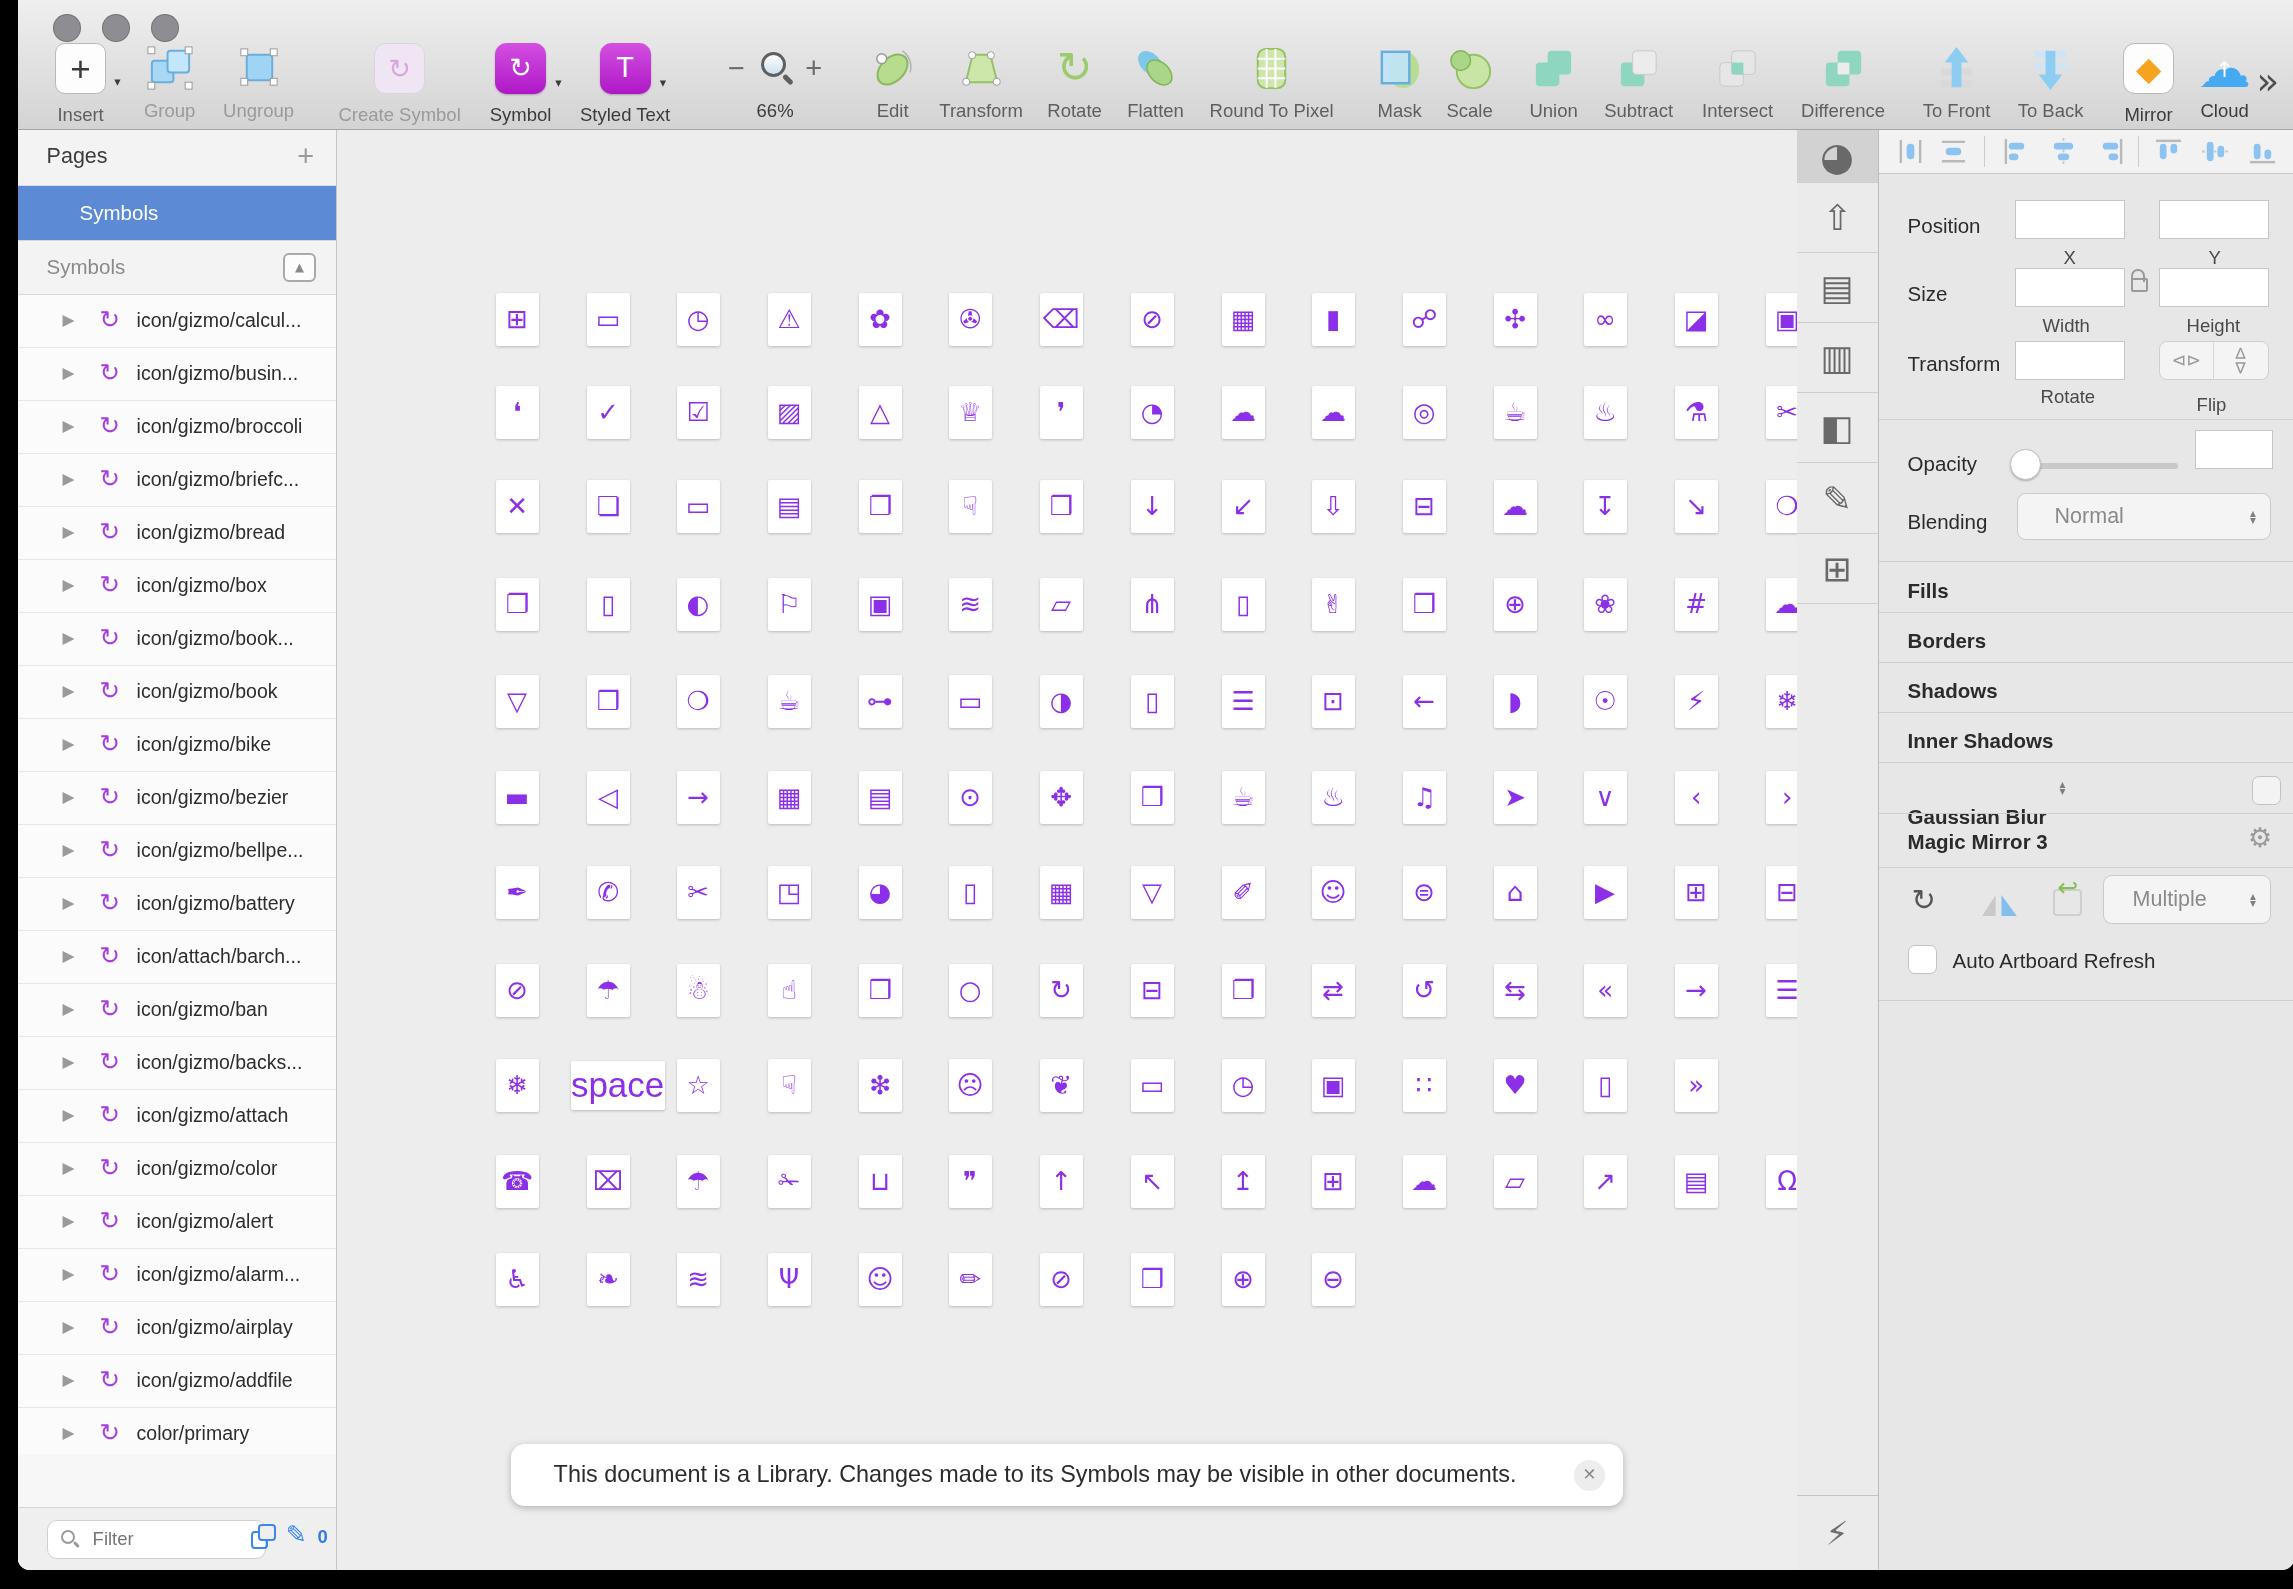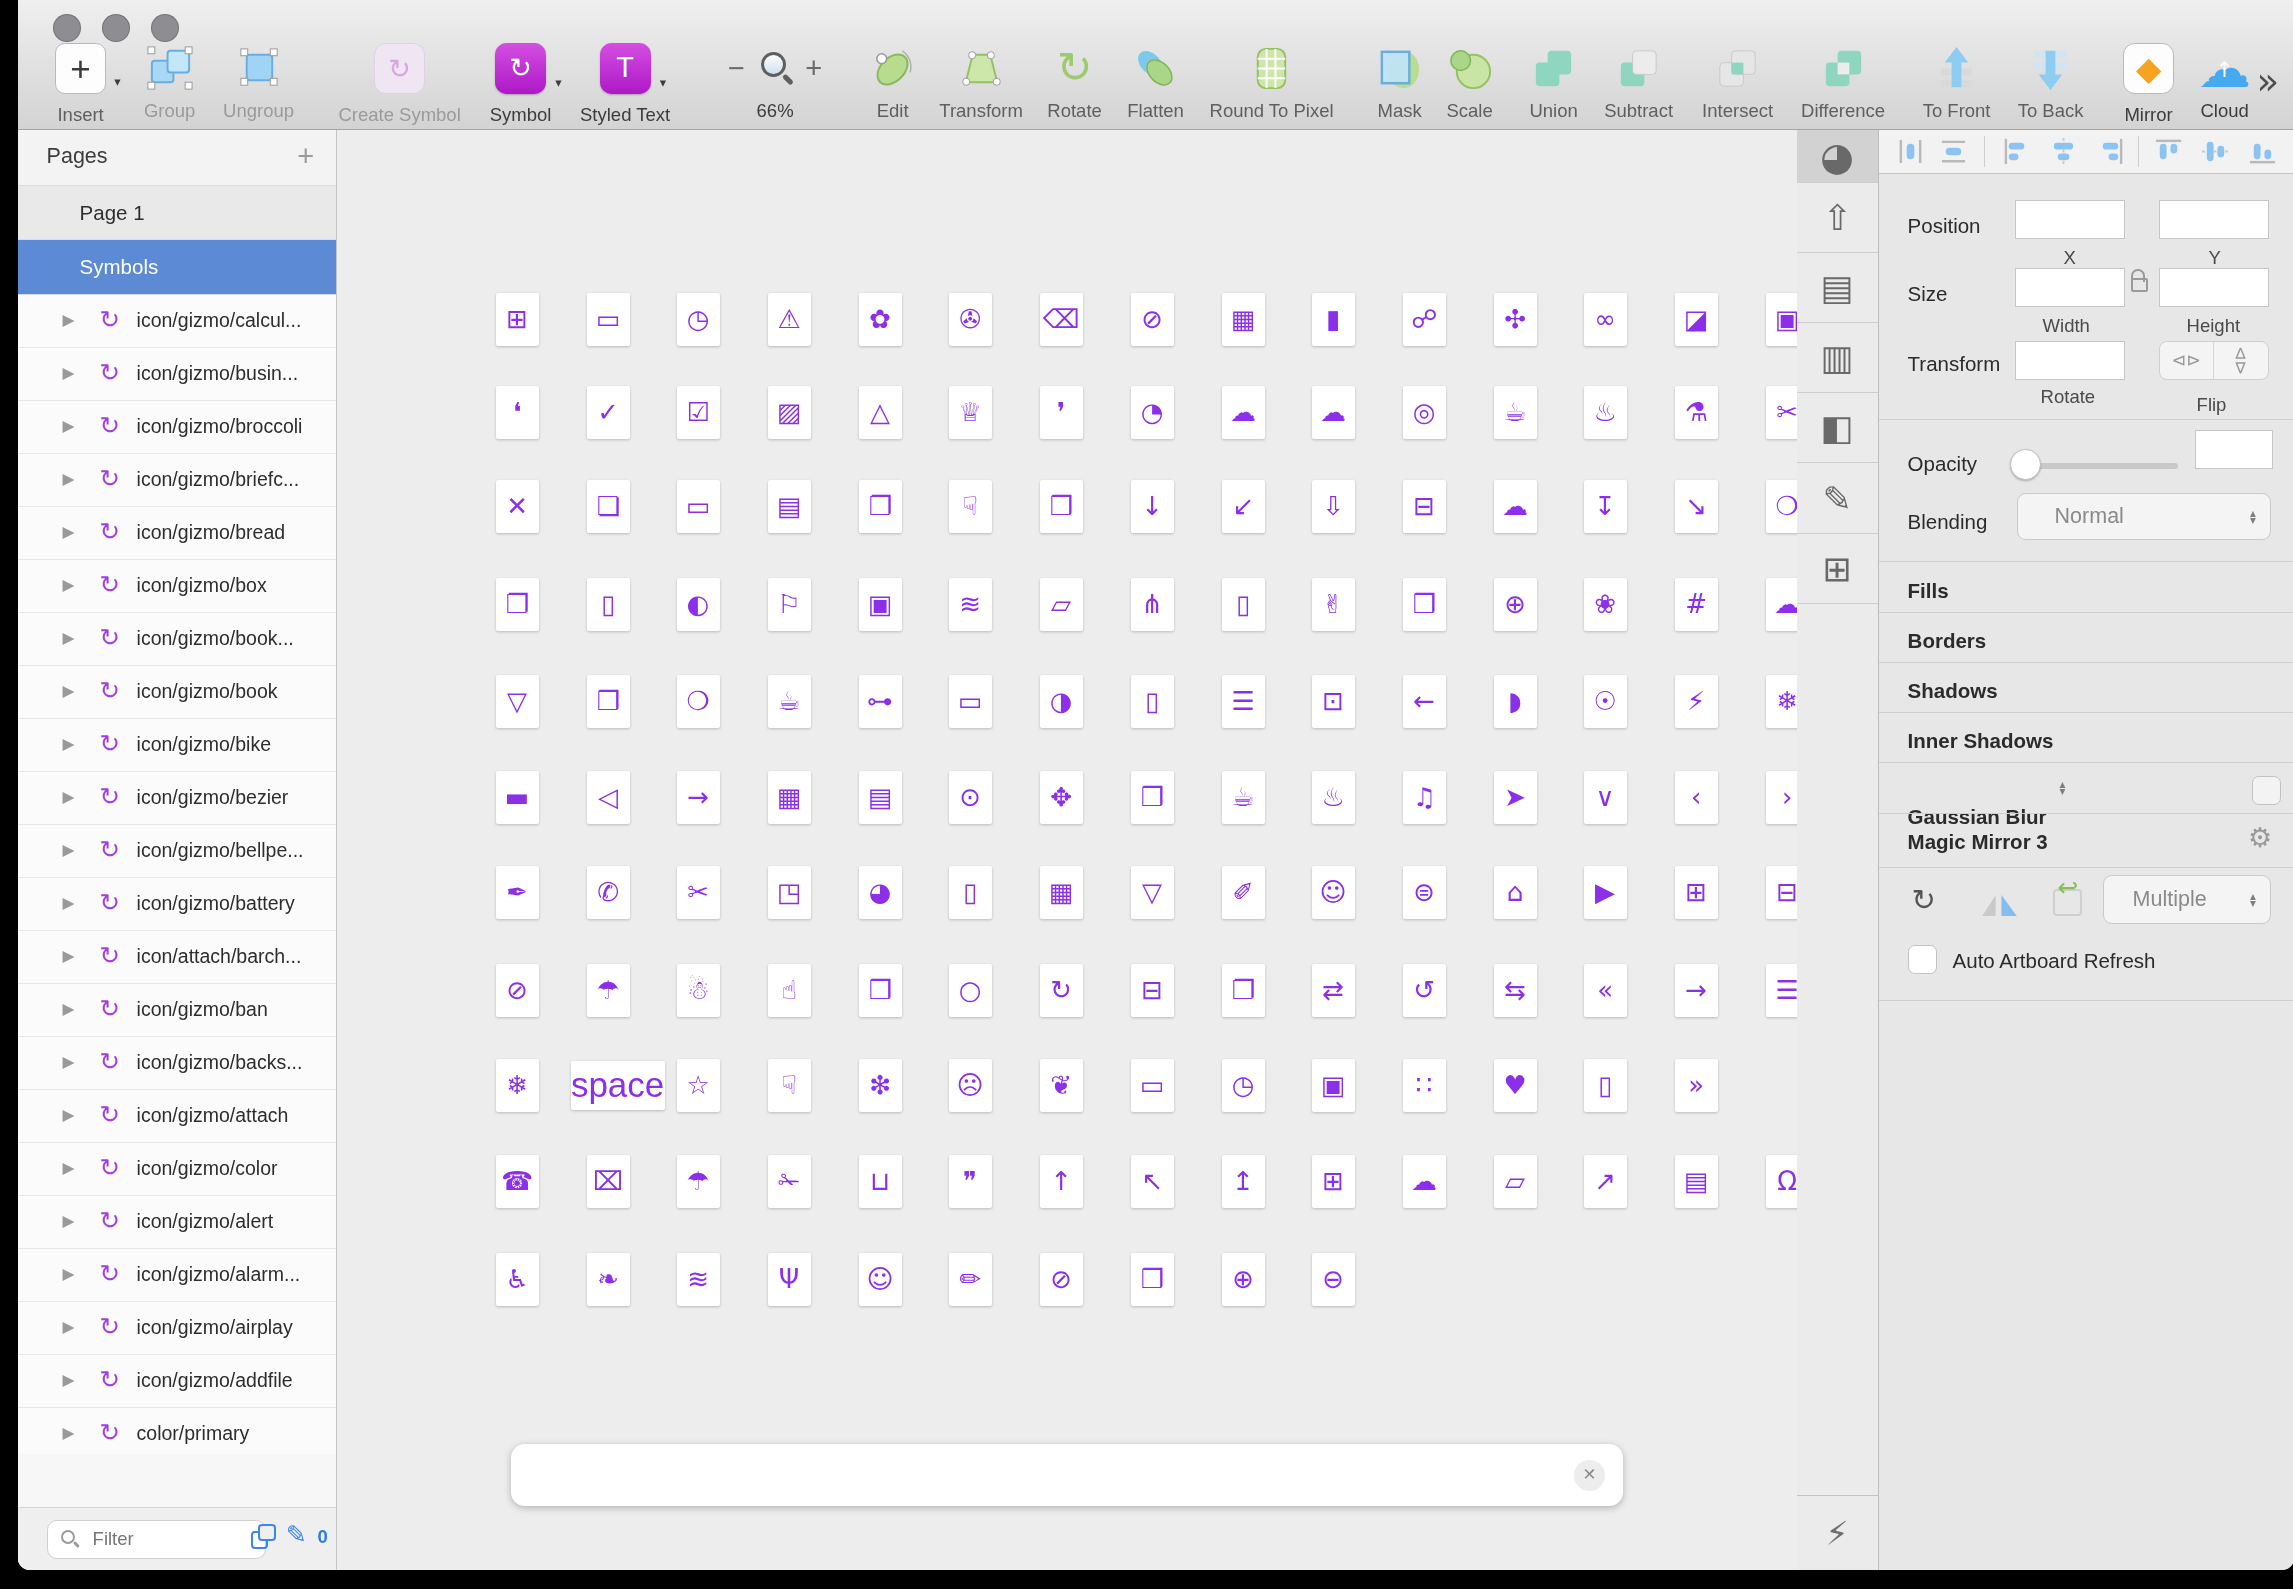--- a/index.html
+++ b/index.html
@@ -284,21 +284,20 @@
       <span class="lbl" style="color:#3c3c3c">Cloud</span>
     </div>
     <span class="overflow-chevrons glyph" style="left:2239px">»</span>
   </div>
 
   <div id="sidebar">
     <div class="sb-head">
       <span class="t">Pages</span>
       <span class="plus">+</span>
     </div>
-    <div class="page-row">Page 1</div>
     <div class="page-row sel">Symbols</div>
     <div id="symbols-head">
       <span class="t">Symbols</span>
       <span class="ab glyph">▲</span>
     </div>
     <div id="symbol-list">
         <div class="sym-row">
           <span class="car glyph">▶</span>
           <span class="sync glyph">↻</span>
           <span class="lab">icon/gizmo/calcul...</span>
@@ -580,20 +579,21 @@
         <div class="icon-card" style="left: 340px; top: 1123px;"><span class="glyph">≋</span></div>
         <div class="icon-card" style="left: 431px; top: 1123px;"><span class="glyph">Ψ</span></div>
         <div class="icon-card" style="left: 522px; top: 1123px;"><span class="glyph">☺</span></div>
         <div class="icon-card" style="left: 612px; top: 1123px;"><span class="glyph">✏</span></div>
         <div class="icon-card" style="left: 703px; top: 1123px;"><span class="glyph">⊘</span></div>
         <div class="icon-card" style="left: 794px; top: 1123px;"><span class="glyph">❒</span></div>
         <div class="icon-card" style="left: 885px; top: 1123px;"><span class="glyph">⊕</span></div>
         <div class="icon-card" style="left: 975px; top: 1123px;"><span class="glyph">⊖</span></div>
       </div>
     <div id="notification">
+      <span class="txt">This document is a Library. Changes made to its Symbols may be visible in other documents.</span>
       <span id="notif-close" class="glyph">✕</span>
     </div>
   </div>
 
   <div id="strip">
       <div class="strip-cell" style="top: 0px; height: 53px; line-height: 53px; background: rgb(210, 210, 210);"><span class="glyph" style="font-size: 39px;">◕</span></div>
       <div class="strip-cell" style="top: 53px; height: 70px; line-height: 70px;"><span class="glyph">⇧</span></div>
       <div class="strip-cell" style="top: 123px; height: 70px; line-height: 70px;"><span class="glyph">▤</span></div>
       <div class="strip-cell" style="top: 193px; height: 70px; line-height: 70px;"><span class="glyph">▥</span></div>
       <div class="strip-cell" style="top: 263px; height: 70px; line-height: 70px;"><span class="glyph">◧</span></div>

